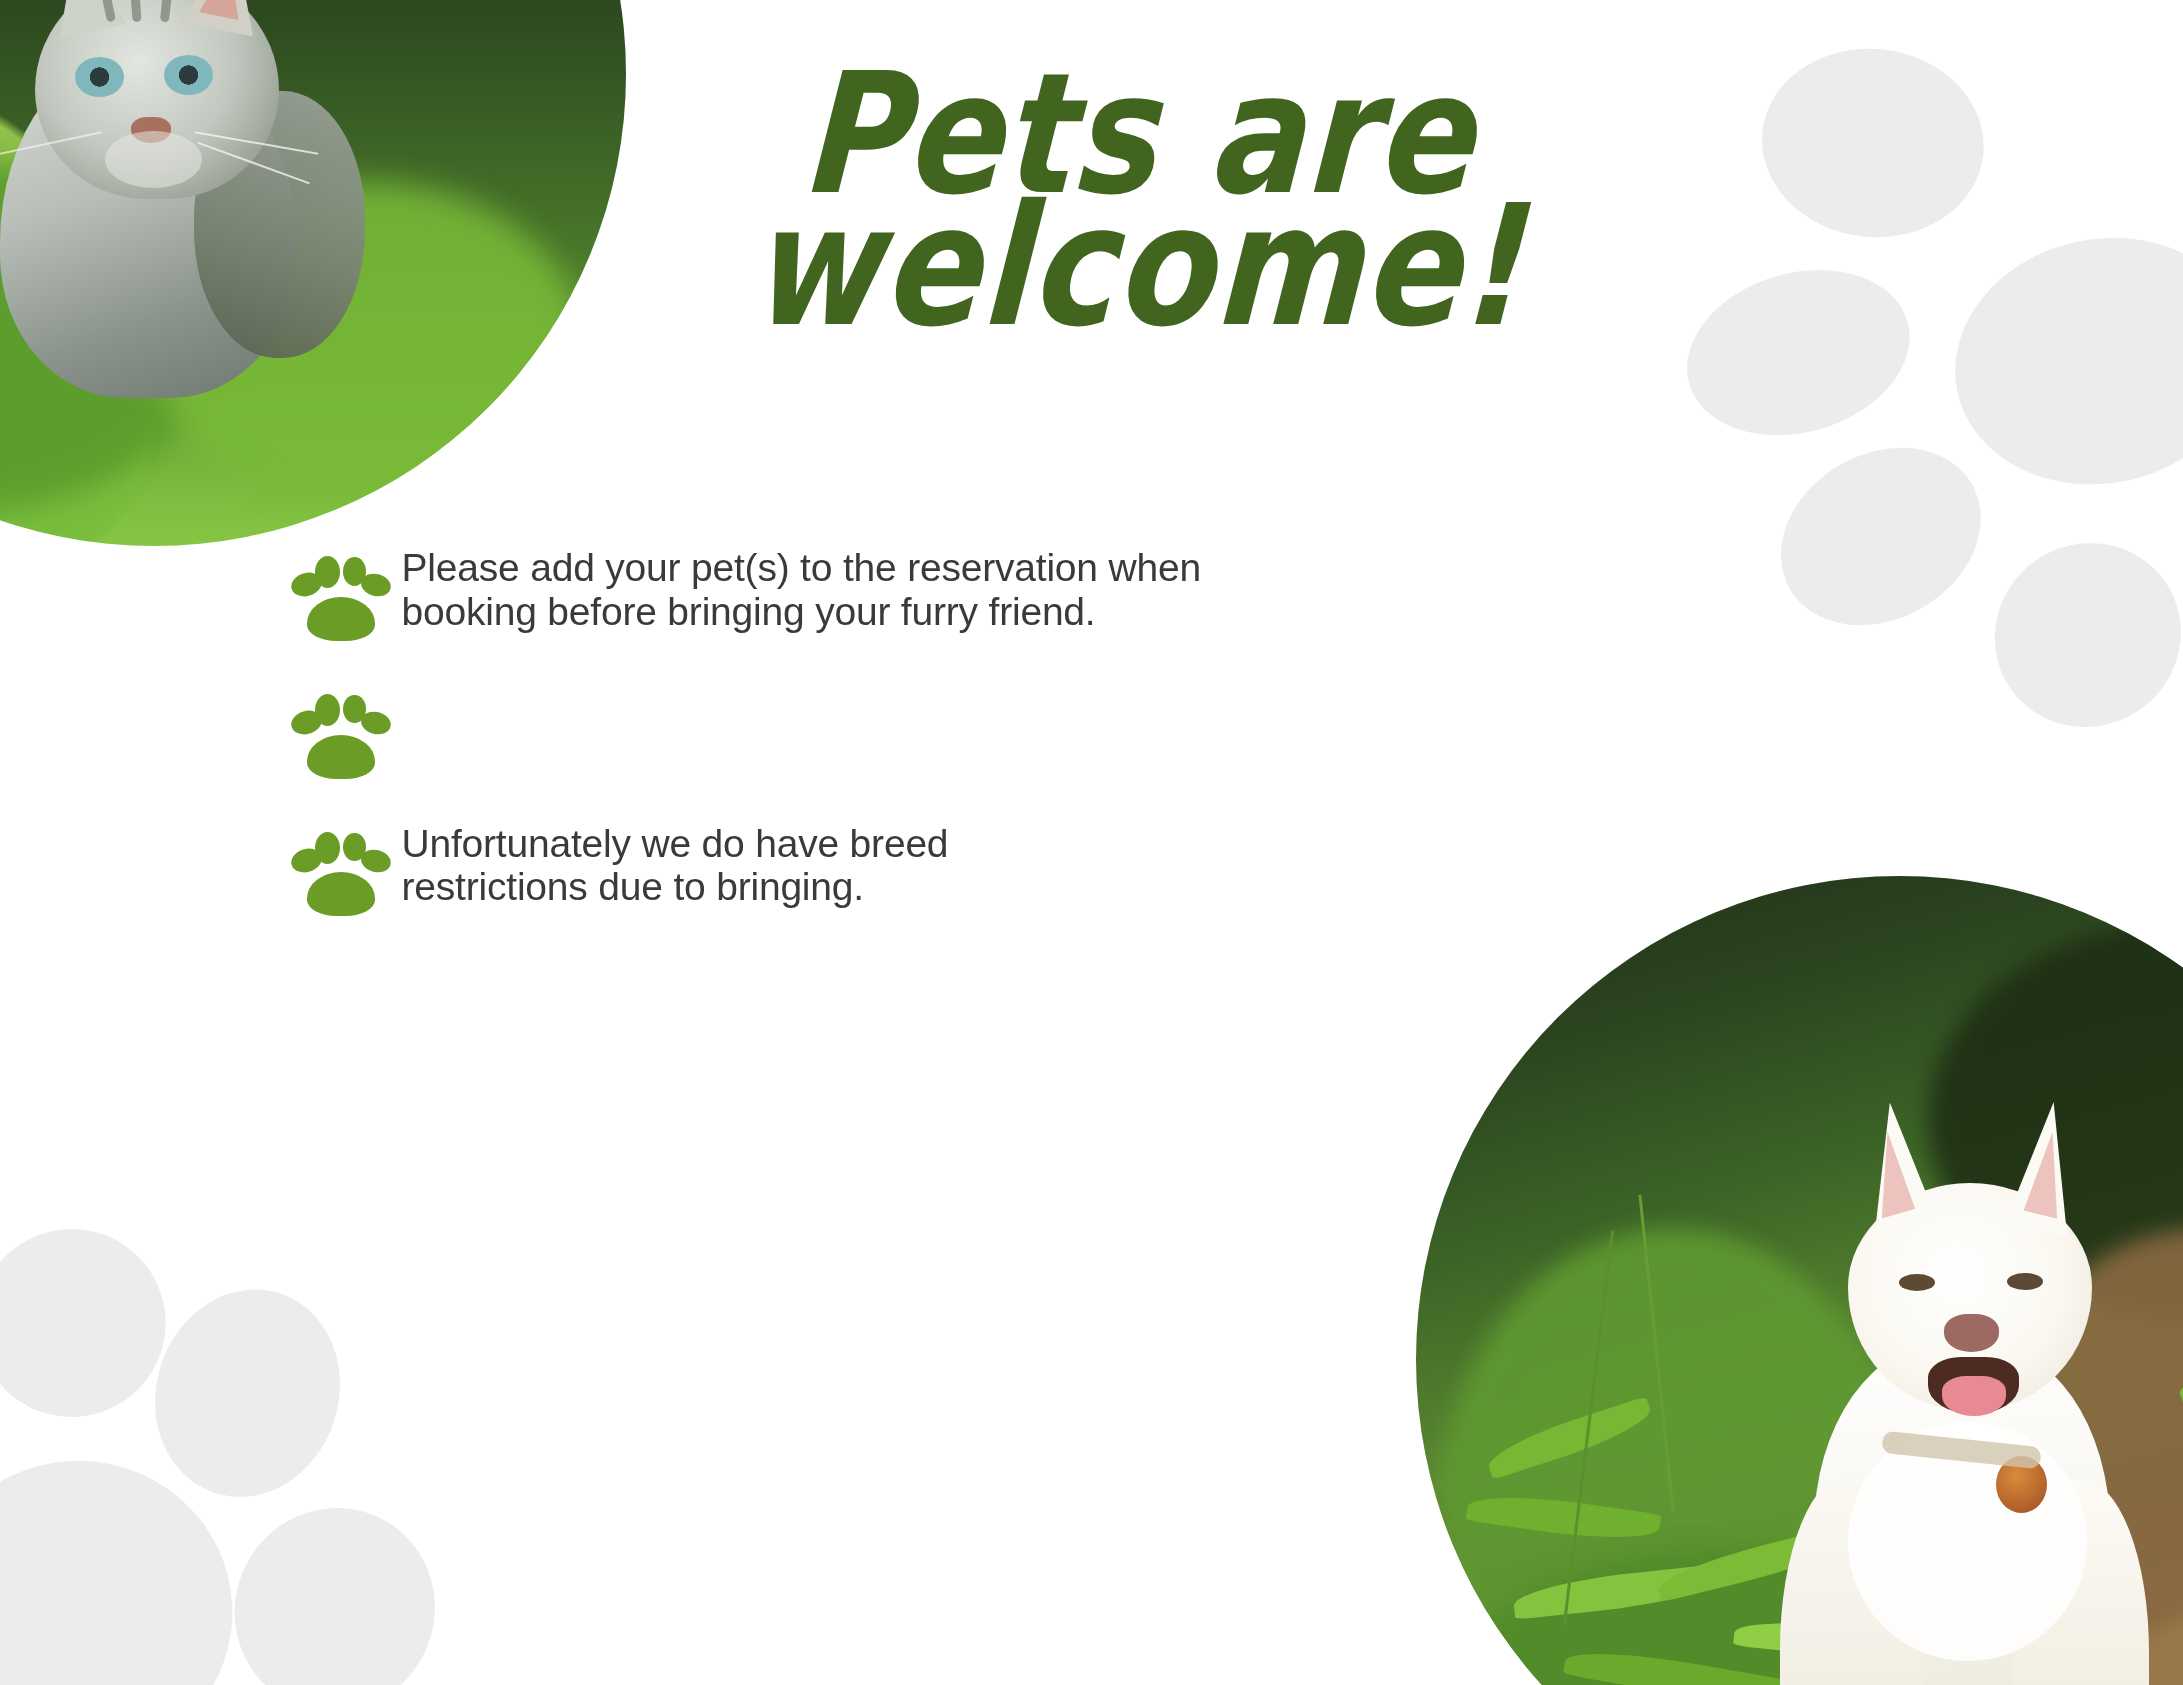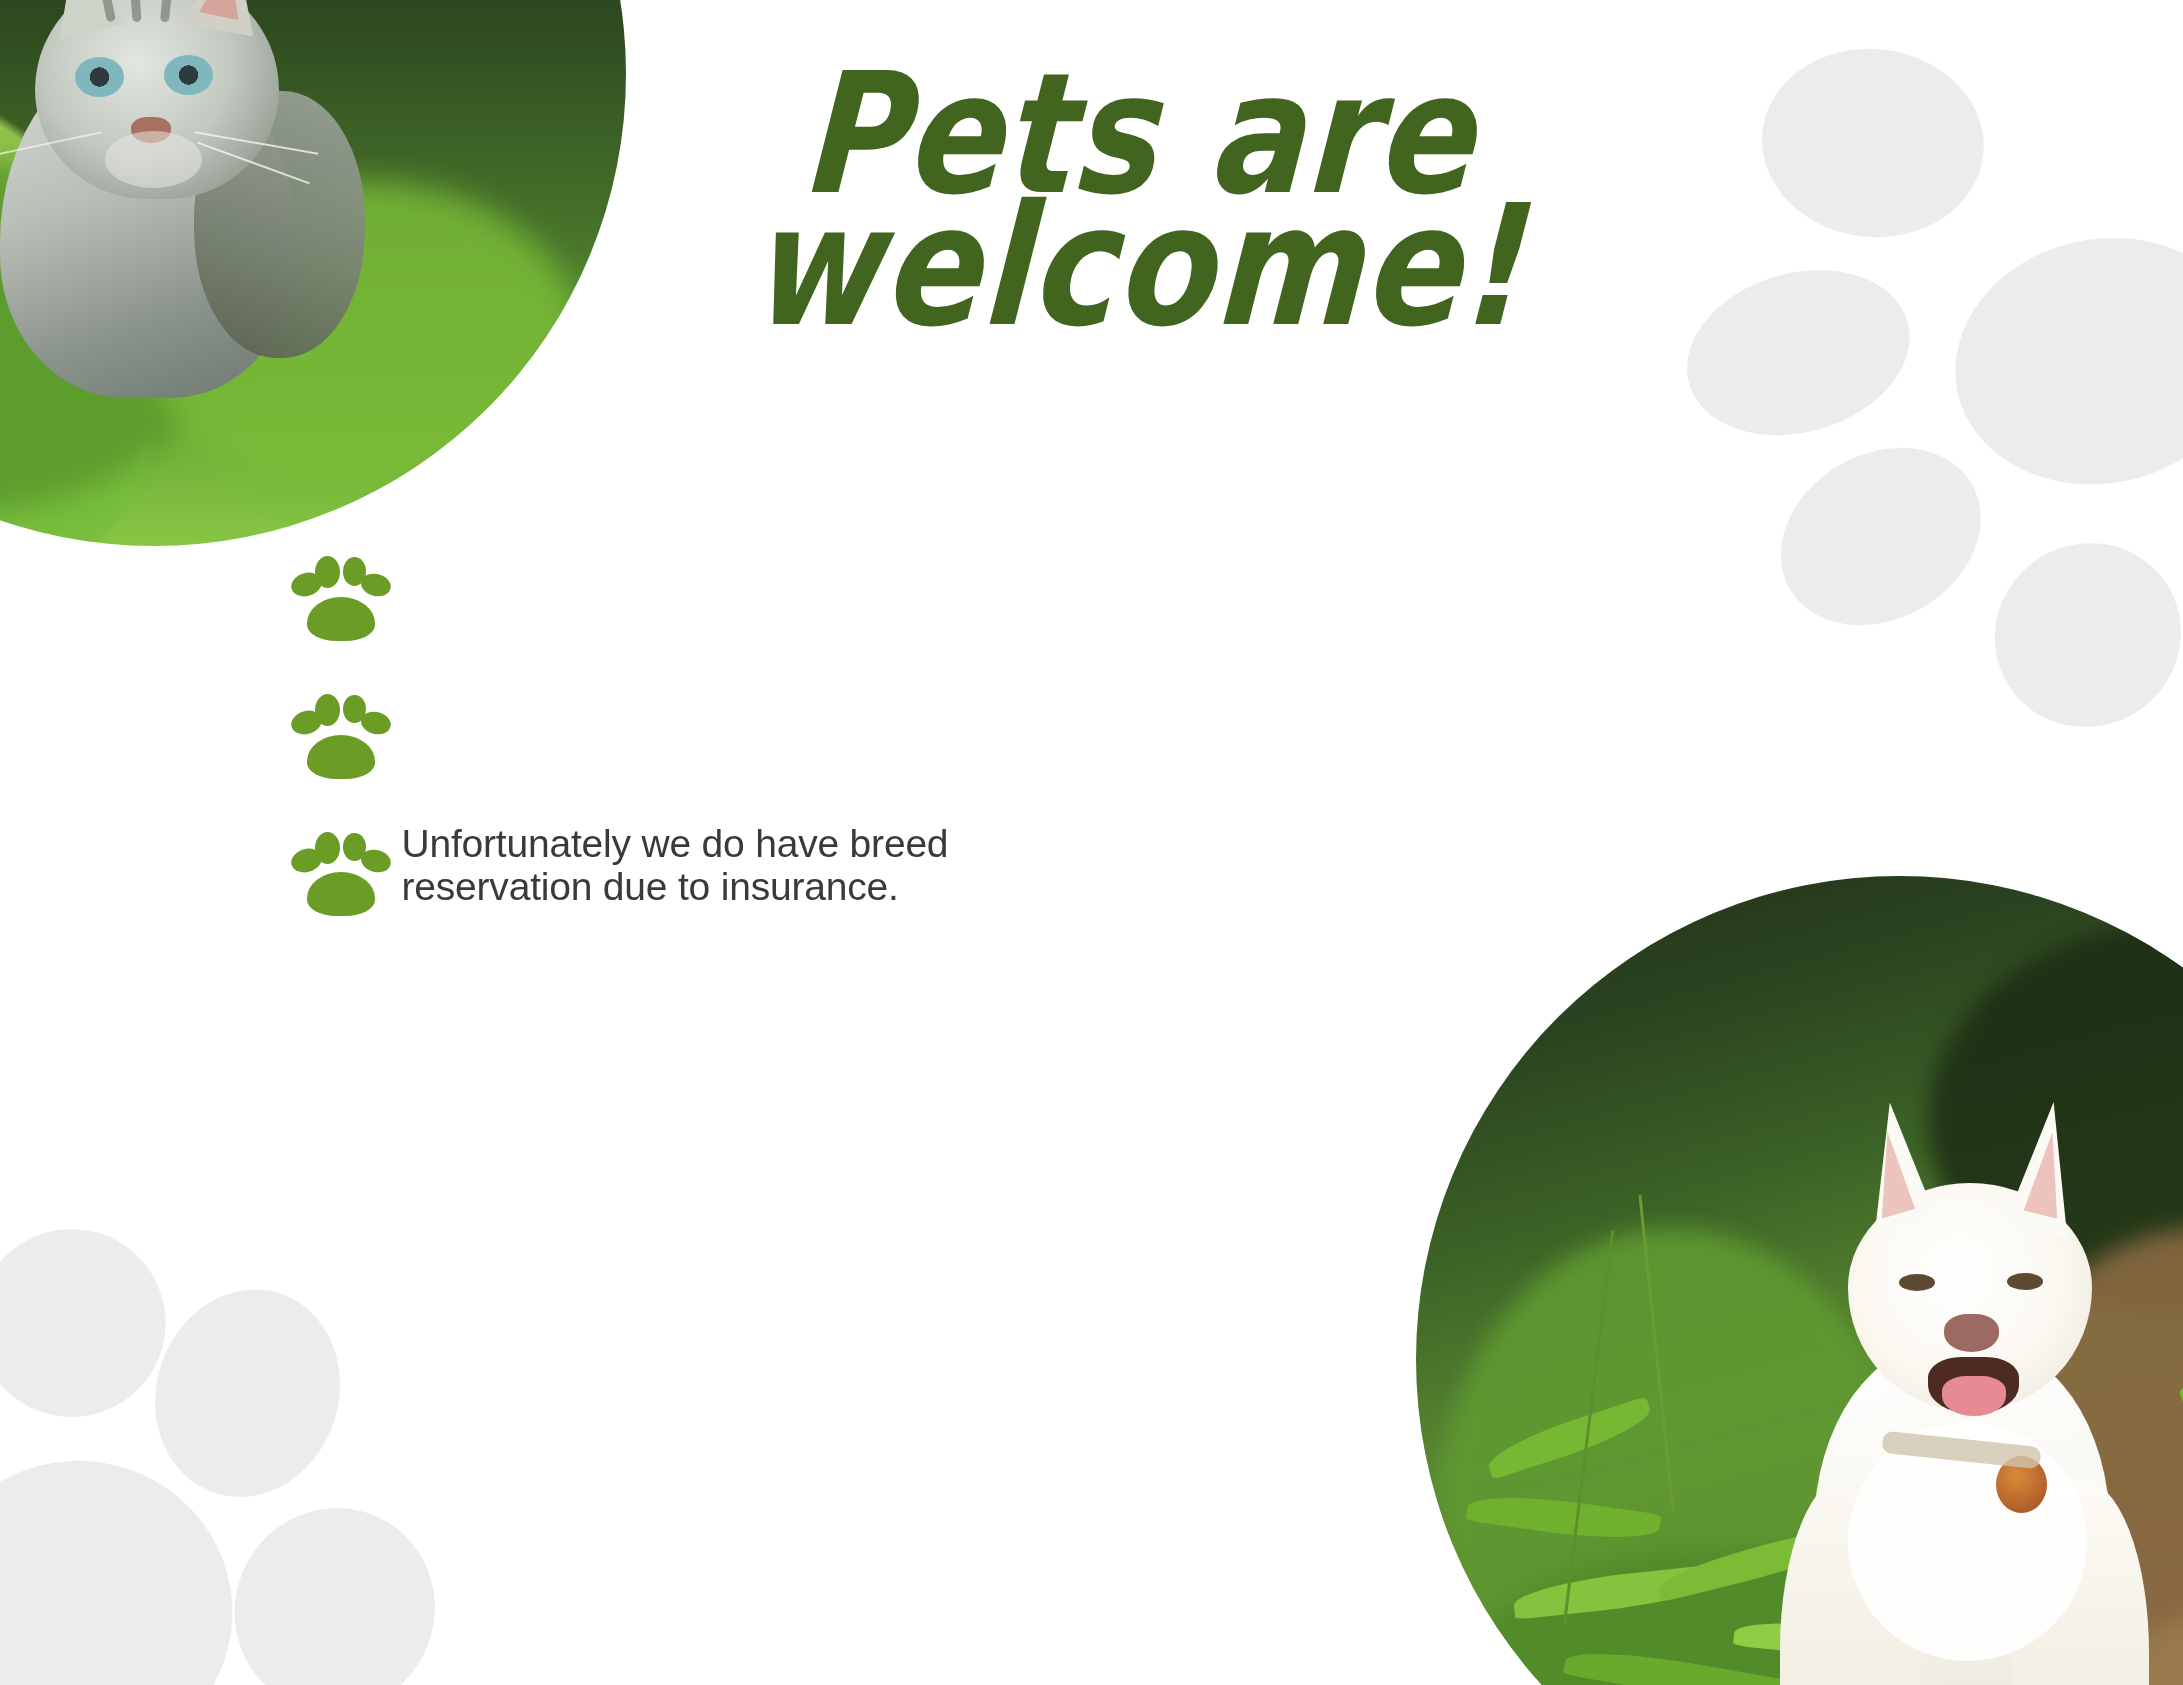--- a/index.html
+++ b/index.html
@@ -192,20 +192,22 @@
   <div id="bullets">
 
     <div class="bullet">
       <span class="pawicon">
         <i class="pad"></i>
         <i class="ti toe1"></i>
         <i class="ti toe2"></i>
         <i class="ti toe3"></i>
         <i class="ti toe4"></i>
       </span>
+      <span class="btext">Please add your pet(s) to the reservation when
+booking before bringing your furry friend.</span>
     </div>
 
     <div class="bullet">
       <span class="pawicon">
         <i class="pad"></i>
         <i class="ti toe1"></i>
         <i class="ti toe2"></i>
         <i class="ti toe3"></i>
         <i class="ti toe4"></i>
       </span>
@@ -214,19 +216,19 @@
 
     <div class="bullet">
       <span class="pawicon">
         <i class="pad"></i>
         <i class="ti toe1"></i>
         <i class="ti toe2"></i>
         <i class="ti toe3"></i>
         <i class="ti toe4"></i>
       </span>
       <span class="btext">Unfortunately we do have breed
-reservation due to insurance.</span>
+restrictions due to bringing.</span>
     </div>
 
   </div>
 
 </div>
 
 
 </body></html>

